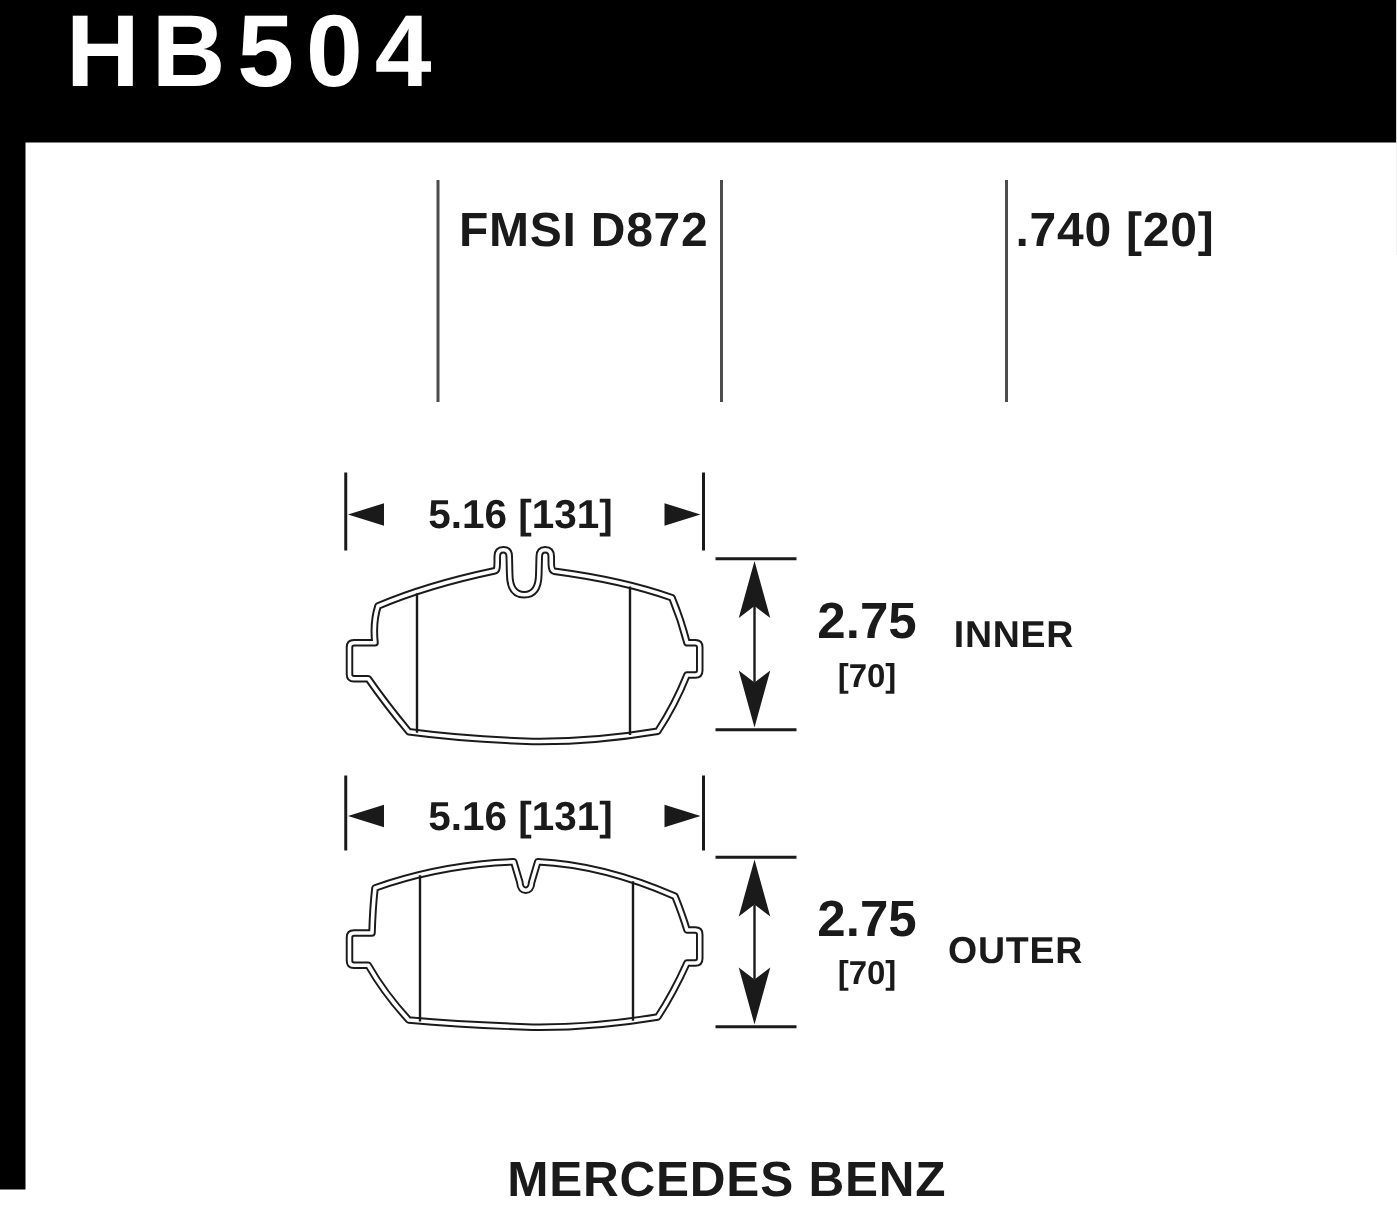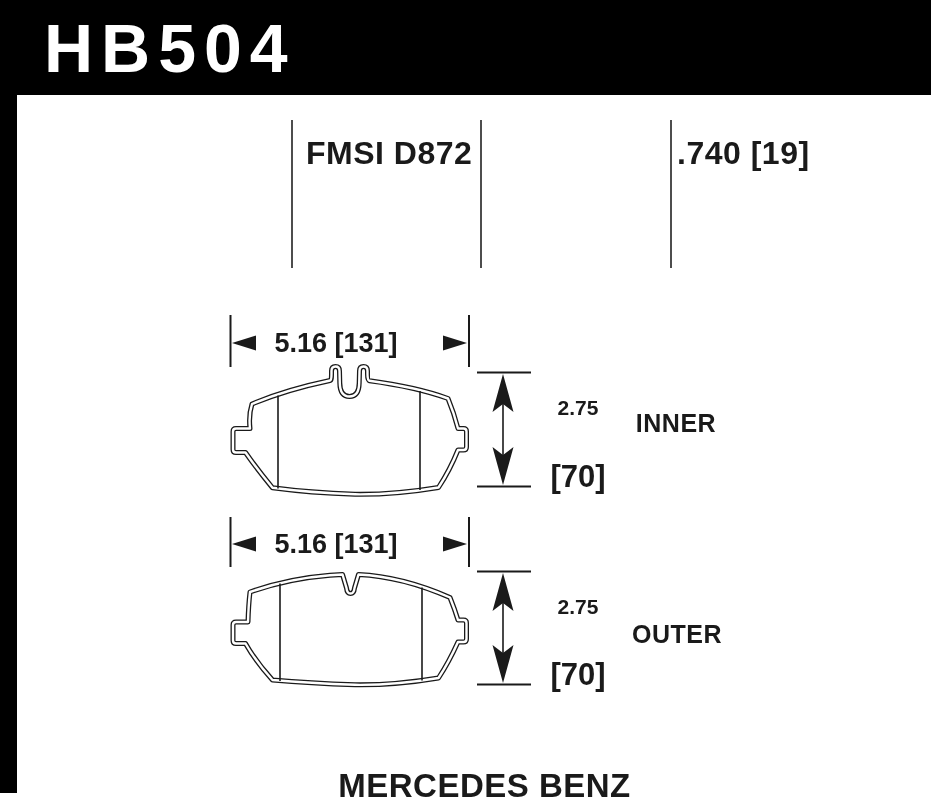--- a/index.html
+++ b/index.html
@@ -4,21 +4,21 @@
 <style>
   html,body{margin:0;padding:0;background:#e8e8e8;}
   .page{
     position:relative;width:931px;height:804px;margin:0 auto;
     background:#ffffff;overflow:hidden;
     font-family:"Liberation Sans","DejaVu Sans",sans-serif;
     color:#1a1a1a;
   }
   .header-bar{
     position:absolute;left:0;top:0;width:931px;height:95px;
-    background:#000000;display:flex;align-items:center;
+    background:#000000;display:flex;align-items:flex-start;
   }
   .part-number{
     margin-left:44px;color:#ffffff;font-weight:bold;
     font-size:68px;letter-spacing:8px;line-height:1;
   }
   .left-bar{
     position:absolute;left:0;top:0;width:17px;height:793px;background:#000000;
   }
   .divider{
     position:absolute;top:120px;height:148px;width:2px;background:#4d4d4d;
@@ -27,23 +27,23 @@
   .spec-text{
     position:absolute;top:137px;font-size:32px;font-weight:bold;
     line-height:1;letter-spacing:0.5px;white-space:nowrap;
   }
   .spec-compounds{left:160px;width:106px;text-align:center;}
   .spec-fmsi{left:306px;}
   .spec-thickness{left:677px;}
   .dim-label{
     position:absolute;font-weight:bold;line-height:1;text-align:center;white-space:nowrap;
   }
-  .width-label{left:240px;width:192px;font-size:27px;}
-  .h-in{left:538px;width:80px;font-size:21px;}
-  .h-mm{left:538px;width:80px;font-size:31px;margin-top:21px;}
+  .width-label{left:251px;width:192px;font-size:27px;}
+  .h-in{left:538px;width:80px;font-size:34px;}
+  .h-mm{left:538px;width:80px;font-size:22px;}
   .pad-side-label{left:632px;width:88px;font-size:25px;letter-spacing:0.5px;}
   .vehicle{
     position:absolute;left:38px;top:759px;width:893px;text-align:center;
     font-size:33px;font-weight:bold;line-height:1;letter-spacing:0.5px;margin-top:10px;
   }
   svg{position:absolute;display:block;}
   .drawing-inner{left:224px;top:308px;}
   .drawing-outer{left:224px;top:508px;}
   .ln{stroke:#1a1a1a;stroke-width:2;fill:none;}
   .thin{stroke:#1a1a1a;stroke-width:1.6;fill:none;}
@@ -60,21 +60,21 @@
 
   <div class="header-bar">
     <div class="part-number">HB504</div>
   </div>
 
   <div class="divider div1"></div>
   <div class="divider div2"></div>
   <div class="divider div3"></div>
 
   <div class="spec-text spec-fmsi">FMSI D872</div>
-  <div class="spec-text spec-thickness">.740 [19]</div>
+  <div class="spec-text spec-thickness">.740 [20]</div>
 
   <svg class="drawing-inner" width="316" height="196" viewBox="224 308 316 196">
 
     <line class="ln" x1="230.5" y1="315" x2="230.5" y2="367"></line>
     <line class="ln" x1="469" y1="315" x2="469" y2="367"></line>
     <polygon class="arrow" points="232,343 256,335.5 256,350.5"></polygon>
     <polygon class="arrow" points="467,343 443,335.5 443,350.5"></polygon>
 
     <line class="ln" x1="477" y1="372.5" x2="531" y2="372.5"></line>
     <line class="ln" x1="477" y1="486.5" x2="531" y2="486.5"></line>

